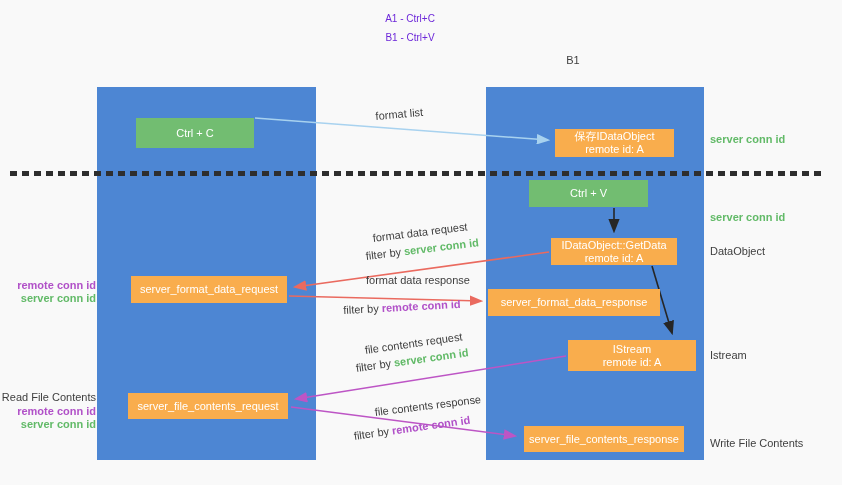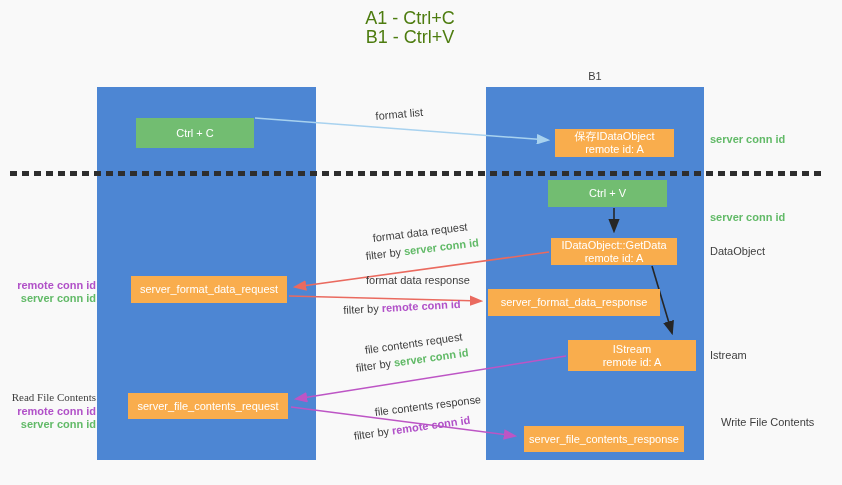--- a/index.html
+++ b/index.html
@@ -2,30 +2,30 @@
 <html style="--lane-blue: #4d86d3; --box-orange: #f9ad4d; --box-green: #72bd71; --text-green: #62ba68; --text-purple: #b151c8; --arrow-red: #ea6a5f; --arrow-magenta: #bd55c5; --arrow-lightblue: #a8d2ef; --arrow-black: #262626;"><head>
 <meta charset="utf-8">
 <style>
   html,body{margin:0;padding:0;}
   .diagram{
     position:relative;width:842px;height:485px;background:#f9f9f9;
     font-family:"Liberation Sans",sans-serif;color:#3e3e3e;overflow:hidden;
   }
   .title{
     position:absolute;left:300px;top:9px;width:220px;text-align:center;
-    font-size:18px;line-height:19px;color:#4d7c0f;
+    font-size:10px;line-height:19px;color:#6d28d9;
   }
   .lane{position:absolute;top:87px;height:373px;background:var(--lane-blue,#4d86d3);}
   .lane-left{left:97px;width:219px;}
   .lane-right{left:486px;width:218px;}
   .lane-header{
     position:absolute;top:54px;text-align:center;font-size:11px;line-height:13px;color:#3e3e3e;
   }
   .lane-header.left{left:97px;width:219px;}
-  .lane-header.right{left:486px;width:218px;margin-top:16px;}
+  .lane-header.right{left:464px;width:218px;}
   .dotted-line{
     position:absolute;left:10px;top:171px;width:813px;height:5px;
     background:repeating-linear-gradient(90deg,#2e2e2e 0px,#2e2e2e 7px,transparent 7px,transparent 12px);
   }
   .node{
     position:absolute;display:flex;flex-direction:column;align-items:center;justify-content:center;
     color:#ffffff;font-size:11px;line-height:13px;text-align:center;white-space:nowrap;
   }
   .node.orange{background:var(--box-orange,#f9ad4d);}
   .node.green{background:var(--box-green,#72bd71);}
@@ -96,21 +96,21 @@
     <div>server_format_data_request</div>
   </div>
   <div class="node orange" style="left:128px;top:393px;width:160px;height:26px;">
     <div>server_file_contents_request</div>
   </div>
 
   <div class="node orange" style="left:555px;top:129px;width:119px;height:28px;">
     <div>保存IDataObject</div>
     <div>remote id: A</div>
   </div>
-  <div class="node green" style="left:548px;top:180px;width:119px;height:27px;">
+  <div class="node green" style="left:529px;top:180px;width:119px;height:27px;">
     <div>Ctrl + V</div>
   </div>
   <div class="node orange" style="left:551px;top:238px;width:126px;height:27px;">
     <div>IDataObject::GetData</div>
     <div>remote id: A</div>
   </div>
   <div class="node orange" style="left:488px;top:289px;width:172px;height:27px;">
     <div>server_format_data_response</div>
   </div>
   <div class="node orange" style="left:568px;top:340px;width:128px;height:31px;">
@@ -140,21 +140,21 @@
 
   <div class="lbl rot dark-text" style="left:374px;top:406px;transform:rotate(-7deg);">file contents response</div>
   <div class="lbl rot" style="left:353px;top:430px;transform:rotate(-8deg);">
     <span class="dark-text">filter by </span><span class="purple-text">remote conn id</span>
   </div>
 
   <div class="lbl right-col green-text" style="top:133px;">server conn id</div>
   <div class="lbl right-col green-text" style="top:211px;">server conn id</div>
   <div class="lbl right-col dark-text" style="top:245px;">DataObject</div>
   <div class="lbl right-col dark-text" style="top:349px;">Istream</div>
-  <div class="lbl right-col dark-text" style="top:416px;margin-left:11px;">Write File Contents</div>
+  <div class="lbl right-col dark-text" style="top:437px;">Write File Contents</div>
 
   <div class="lbl left-col purple-text" style="top:279px;">remote conn id</div>
   <div class="lbl left-col green-text" style="top:292px;">server conn id</div>
-  <div class="lbl left-col dark-text" style="top:391px;font-family:Liberation Serif, serif;">Read File Contents</div>
+  <div class="lbl left-col dark-text" style="top:391px;">Read File Contents</div>
   <div class="lbl left-col purple-text" style="top:405px;">remote conn id</div>
   <div class="lbl left-col green-text" style="top:418px;">server conn id</div>
 
 </div>
 
 </body></html>

